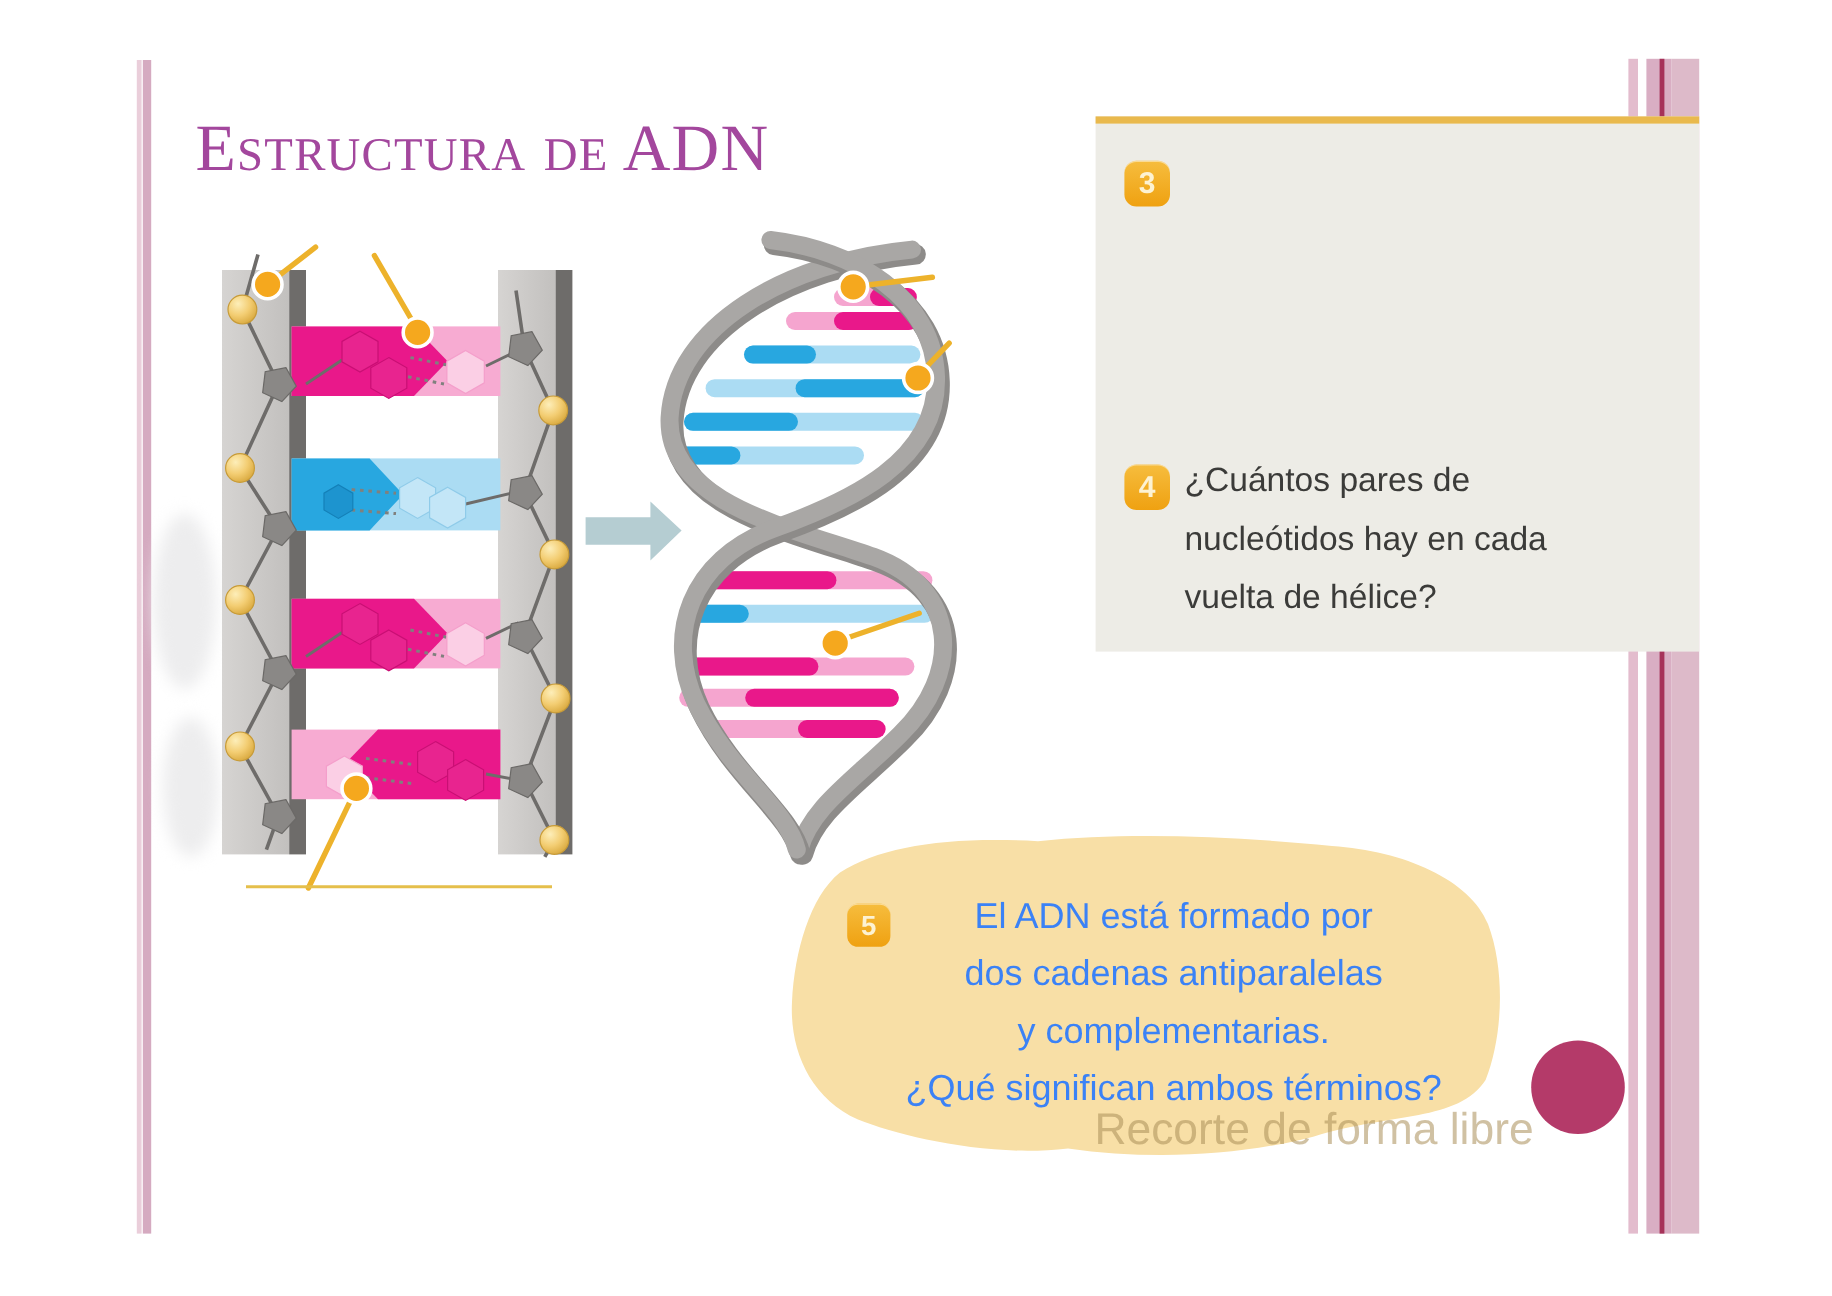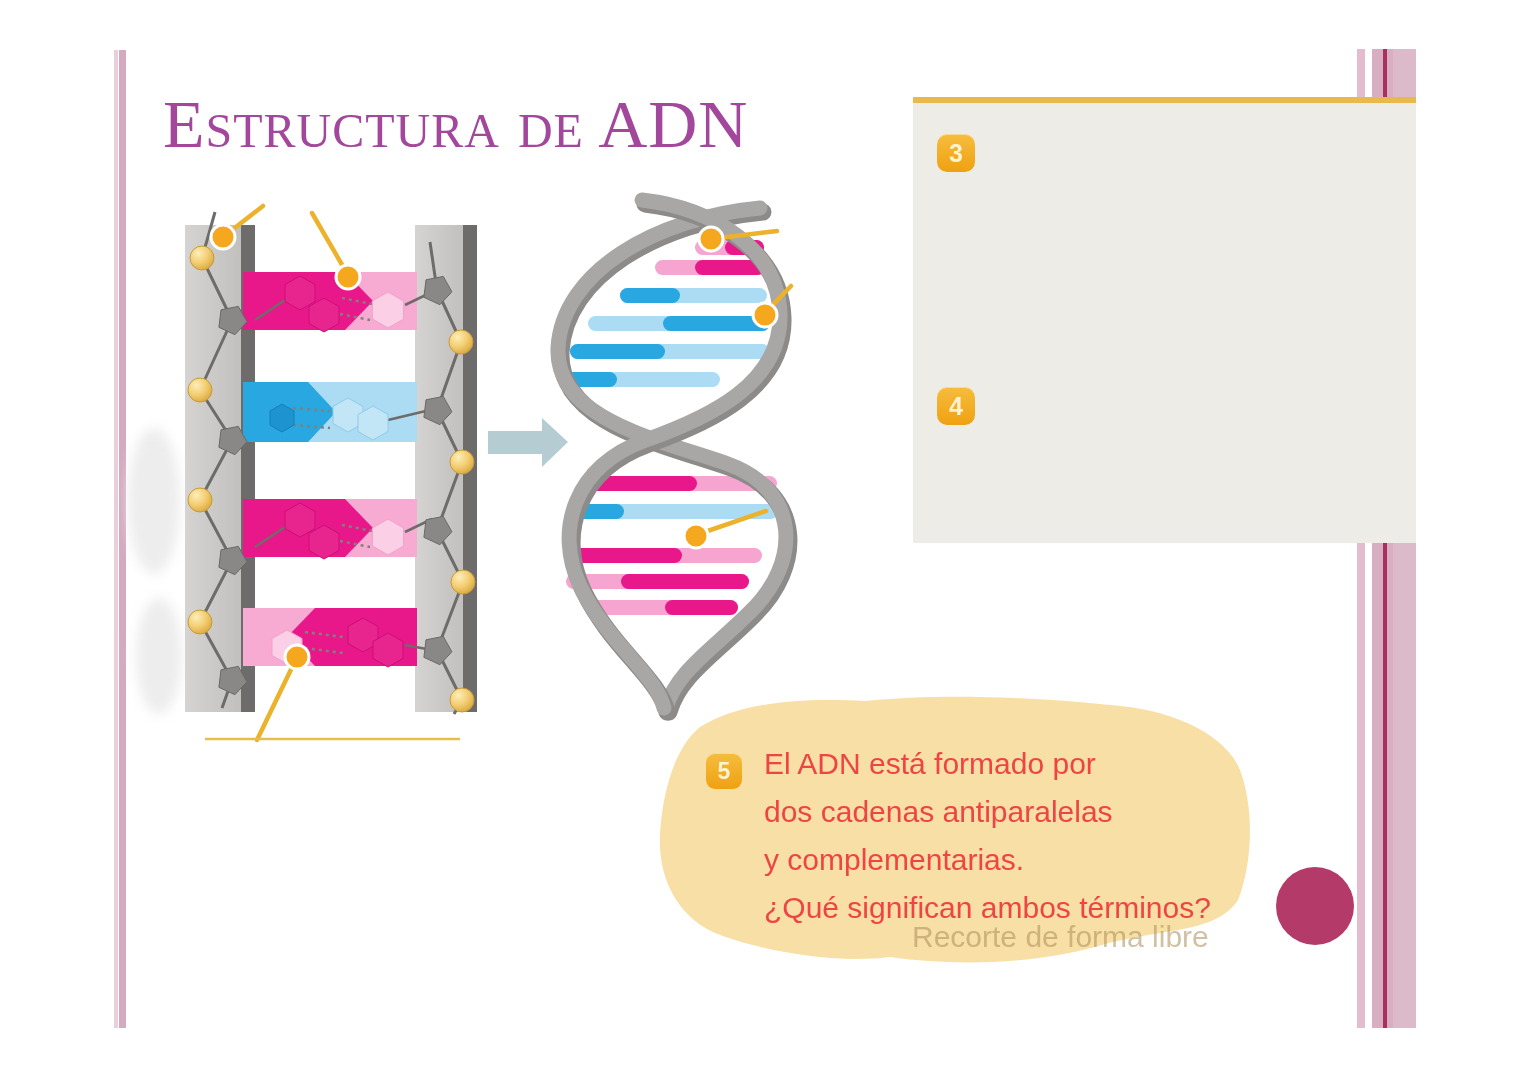--- a/index.html
+++ b/index.html
@@ -11,21 +11,21 @@
   .stripe{position:absolute;top:50px;height:978px;}
   .ls1{left:114px;width:4px;background:#eaceda;}
   .ls2{left:119px;width:7px;background:#d5aac0;}
   .rs1{left:1357px;top:49px;height:979px;width:8px;background:#e3bccd;}
   .rs2{left:1372px;top:49px;height:979px;width:21px;background:#d9aec3;}
   .rs3{left:1383px;top:49px;height:979px;width:4px;background:#a63259;}
   .rs4{left:1393px;top:49px;height:979px;width:23px;background:#ddbac9;}
 
   
   .title{left:163px;top:88px;font-family:"Liberation Serif", serif;
-         font-variant:small-caps;font-size:68px;line-height:72px;
+         font-variant:small-caps;font-size:55px;line-height:72px;
          color:#a3479d;white-space:nowrap;letter-spacing:1px;}
 
   
   .smudge{background:#ededee;border-radius:50%;filter:blur(6px);}
   .sm1{left:128px;top:428px;width:52px;height:146px;}
   .sm2{left:136px;top:598px;width:46px;height:116px;}
 
   
   .panel{left:913px;top:97px;width:503px;height:446px;background:#edece6;}
   .panel-topline{position:absolute;left:0;top:0;width:100%;height:6px;background:#e9b94d;}
@@ -40,23 +40,23 @@
          color:#3b3b39;white-space:pre-line;}
   .q3{top:25px;}
   .q4{top:278px;}
 
   
   .badge5{left:706px;top:753px;width:36px;height:36px;border-radius:9px;
           background:linear-gradient(180deg,#f6bd3e,#efa111);
           color:#fdf2d2;font-size:23px;font-weight:bold;
           display:flex;align-items:center;justify-content:center;
           box-shadow:inset 0 1px 0 rgba(255,255,255,.45);}
-  .q5{left:764px;top:740px;width:500px;font-size:30px;line-height:48px;
-      color:#ef4444;white-space:pre-line;}
-  .watermark{left:912px;top:920px;font-size:30px;color:rgba(170,142,88,0.55);
+  .q5{left:728px;top:740px;width:500px;font-size:30px;line-height:48px;
+      color:#3b82f6;white-space:pre-line;text-align:center;}
+  .watermark{left:912px;top:920px;font-size:37px;color:rgba(170,142,88,0.55);
              white-space:nowrap;}
 
   .accent-circle{left:1276px;top:867px;width:78px;height:78px;border-radius:50%;
                  background:#b43a69;}
 </style>
 </head>
 <body>
 
 <div class="slide">
 
@@ -239,20 +239,23 @@
         <circle cx="295" cy="135" r="12" fill="#f5a81e" stroke="#ffffff" stroke-width="3"></circle>
         <circle cx="226" cy="356" r="12" fill="#f5a81e" stroke="#ffffff" stroke-width="3"></circle>
       </g>
     </g>
   </svg>
 
   <div class="panel abs">
     <div class="panel-topline"></div>
     <div class="badge b3">3</div>
     <div class="badge b4">4</div>
+    <div class="qtext q4">¿Cuántos pares de
+nucleótidos hay en cada
+vuelta de hélice?</div>
   </div>
 
   <svg class="abs" style="left:640px;top:685px;" width="625" height="300" viewBox="0 0 625 300">
     <path d="M60,42 C95,20 150,12 225,16 C300,8 390,12 470,20 C530,24 585,48 600,85
              C615,125 612,180 598,215 C575,250 520,242 455,262 C395,278 320,282 250,272
              C185,280 110,262 75,248 C35,230 18,190 20,150 C22,108 35,62 60,42 Z" fill="#f8dfa6"></path>
   </svg>
   <div class="badge5 abs">5</div>
   <div class="q5 abs">El ADN está formado por
 dos cadenas antiparalelas

